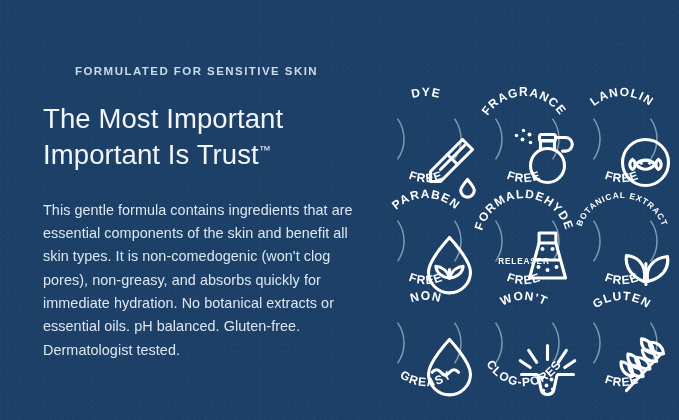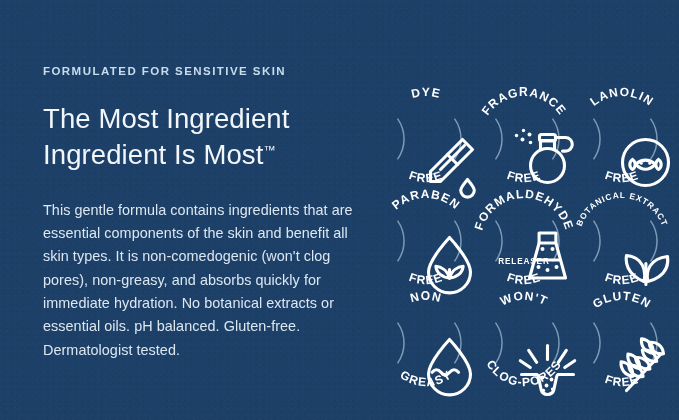--- a/index.html
+++ b/index.html
@@ -23,21 +23,21 @@
     opacity:.9;
   }
   #wrap { position:absolute; inset:0; display:flex; }
 
   
   #copy {
     width:375px; padding:66px 0 0 43px; position:relative; z-index:2;
   }
   #eyebrow {
     font-size:11.5px; font-weight:bold; letter-spacing:1.45px;
-    color:#c9dcec; line-height:1;
+    color:#c9dcec; line-height:1;margin-left:32px;
   }
   #headline {
     margin-top:23px;
     font-size:27.5px; font-weight:400; line-height:1.31;
     color:#f2f6fa; letter-spacing:.1px; max-width:305px;
   }
   #headline .tm { font-size:12px; vertical-align:super; letter-spacing:0; }
   #body {
     margin-top:26px;
     font-size:14.4px; line-height:1.62; color:#dce7f1;
@@ -72,22 +72,22 @@
 </head>
 <body>
 
 <div id="texture"></div>
 
 <div id="wrap">
 
   <div id="copy">
     <div id="eyebrow">FORMULATED FOR SENSITIVE SKIN</div>
     <h1 id="headline">
-      <span>The Most Ingredient</span><br>
-      <span>Ingredient Is Most</span><span class="tm">™</span>
+      <span>The Most Important</span><br>
+      <span>Important Is Trust</span><span class="tm">™</span>
     </h1>
     <p id="body">This gentle formula contains ingredients that are essential components of the skin and benefit all skin types. It is non-comedogenic (won't clog pores), non-greasy, and absorbs quickly for immediate hydration. No botanical extracts or essential oils. pH balanced. Gluten-free. Dermatologist tested.</p>
   </div>
 
   <div id="badges">
       <div class="badge">
   <svg viewBox="0 0 94 94">
     <defs>
       <path id="top-b0" class="arcpath" d="M 4,47 A 43,43 0 0 1 90,47"></path>
       <path id="bot-b0" class="arcpath" d="M 4,47 A 43,43 0 0 0 90,47"></path>

